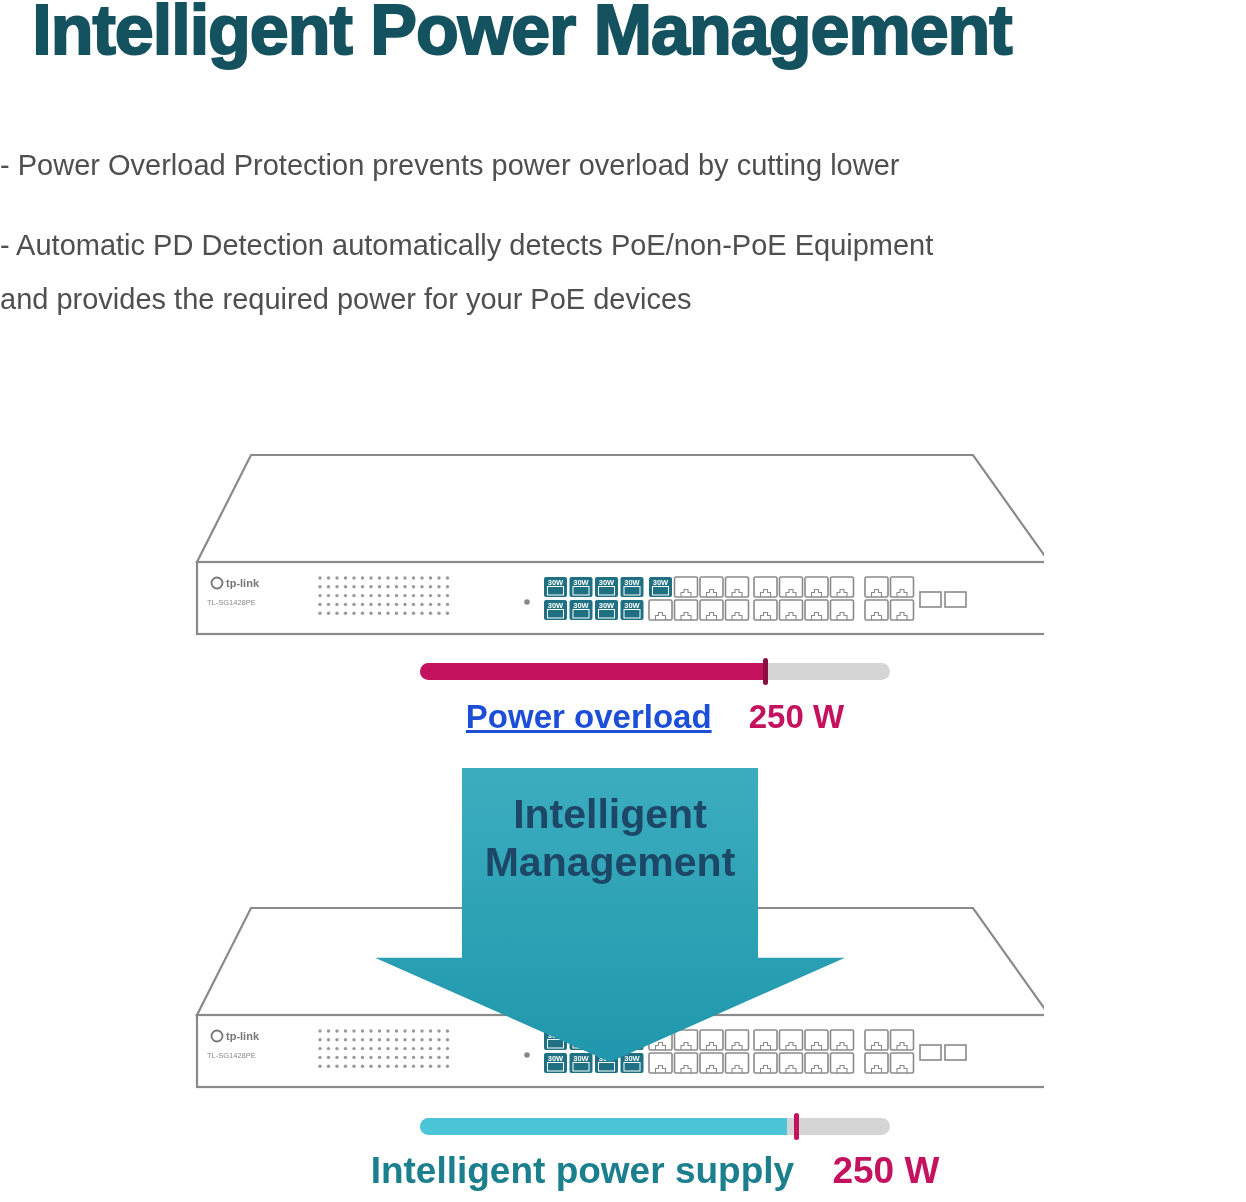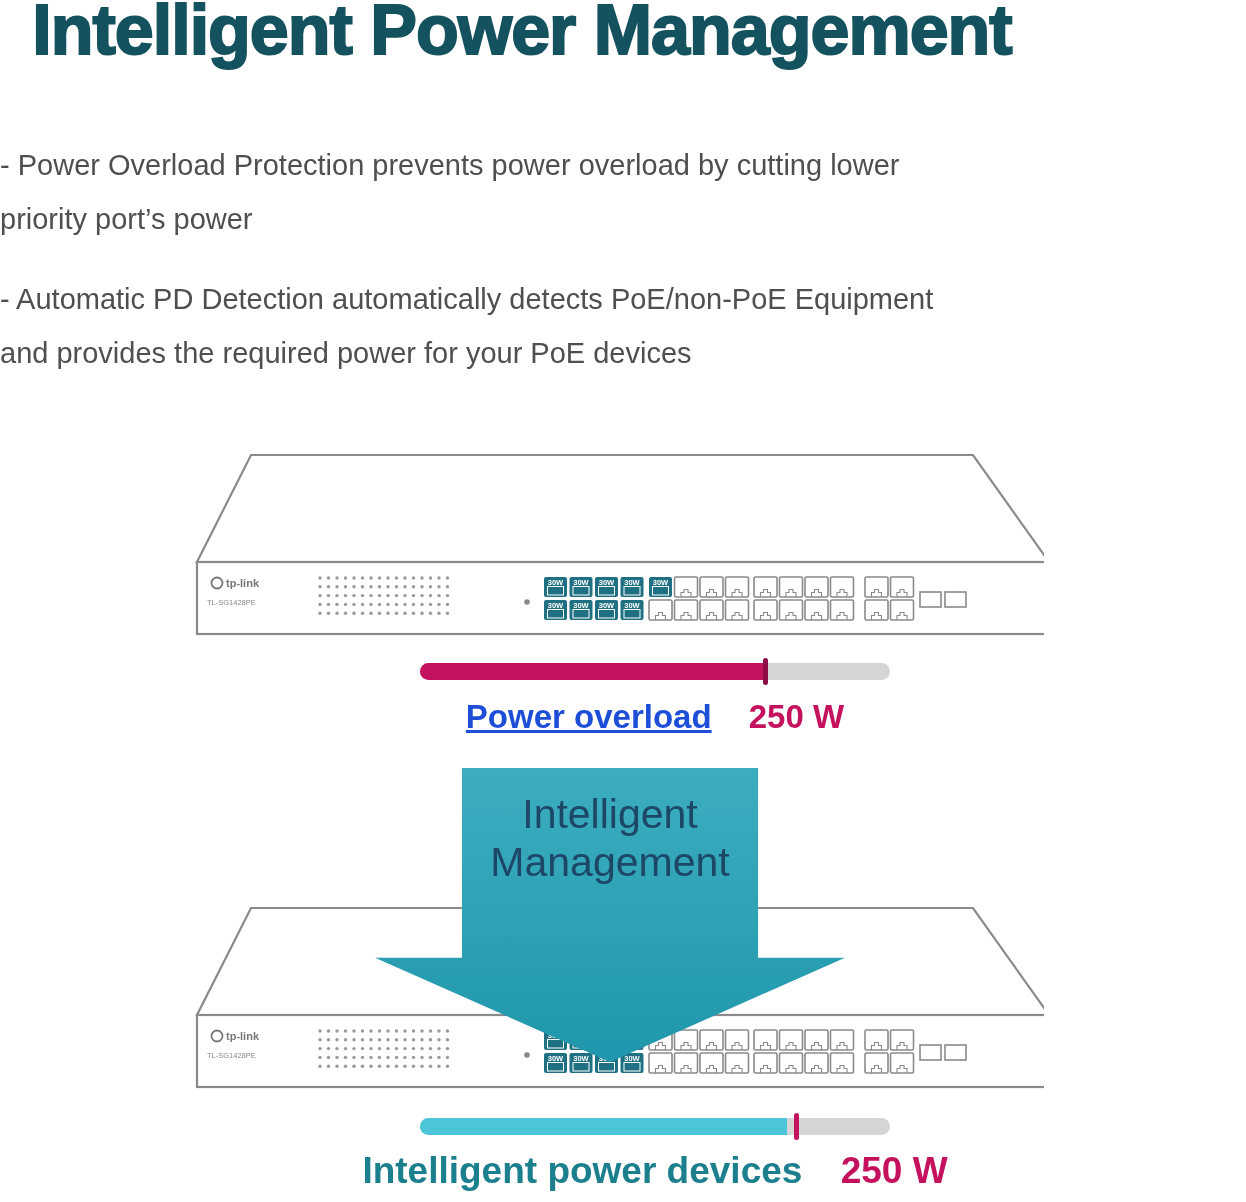--- a/index.html
+++ b/index.html
@@ -27,33 +27,32 @@
 
   .meter-label{position:absolute;left:188px;width:934px;text-align:center;font-weight:bold;white-space:nowrap}
   #label-1{top:698px;font-size:33px}
   #label-2{top:1150px;font-size:37px}
   .meter-label .value{margin-left:28px}
 
   .arrow{position:absolute;left:375px;top:768px;width:470px;height:294px;z-index:3;
     background:linear-gradient(180deg,#3cadbf 0%,#2097ac 100%);
     clip-path:polygon(18.5% 0,81.5% 0,81.5% 64.5%,100% 64.5%,50% 100%,0 64.5%,18.5% 64.5%)}
   .arrow-text{position:absolute;top:22px;left:0;width:100%;text-align:center;
-    font-size:41px;font-weight:normal;line-height:48px;color:#1d4766}
+    font-size:41px;font-weight:bold;line-height:48px;color:#1d4766}
 </style>
 </head>
 <body>
 
 <div class="page">
 
   <h1 class="title">Intelligent Power Management</h1>
 
   <div class="bullets">
     <div class="bullet">
       <div>- Power Overload Protection prevents power overload by cutting lower</div>
-      <div>priority port’s power</div>
     </div>
     <div class="bullet">
       <div>- Automatic PD Detection automatically detects PoE/non-PoE Equipment</div>
       <div>and provides the required power for your PoE devices</div>
     </div>
   </div>
 
   <div class="switch" id="switch-1"><svg viewBox="0 0 860 186" width="860" height="186">
         <polygon points="58,3 780,3 856,110 4,110" fill="#fff" stroke="#8a8a8a" stroke-width="2.2"></polygon>
         <rect x="4" y="110" width="852" height="72" fill="#fff" stroke="#8a8a8a" stroke-width="2.2"></rect>
@@ -501,17 +500,17 @@
         <rect x="727" y="140" width="21" height="15" fill="#fff" stroke="#8a8a8a" stroke-width="1.6"></rect>
         <rect x="752" y="140" width="21" height="15" fill="#fff" stroke="#8a8a8a" stroke-width="1.6"></rect>
       </svg></div>
 
   <div class="meter" id="meter-2">
     <div class="track" style="background: rgb(213, 213, 213);"></div>
     <div class="fill" style="width: 78%; background: rgb(76, 197, 217);"></div>
     <div class="marker" style="left: calc(80% - 2px); background: rgb(196, 18, 95);"></div>
   </div>
   <div class="meter-label" id="label-2">
-    <span class="lbl" style="color: rgb(27, 127, 142);">Intelligent power devices</span>
+    <span class="lbl" style="color: rgb(27, 127, 142);">Intelligent power supply</span>
     <span class="value" style="color: rgb(196, 18, 95);">250 W</span>
   </div>
 
 </div>
 
 </body></html>

